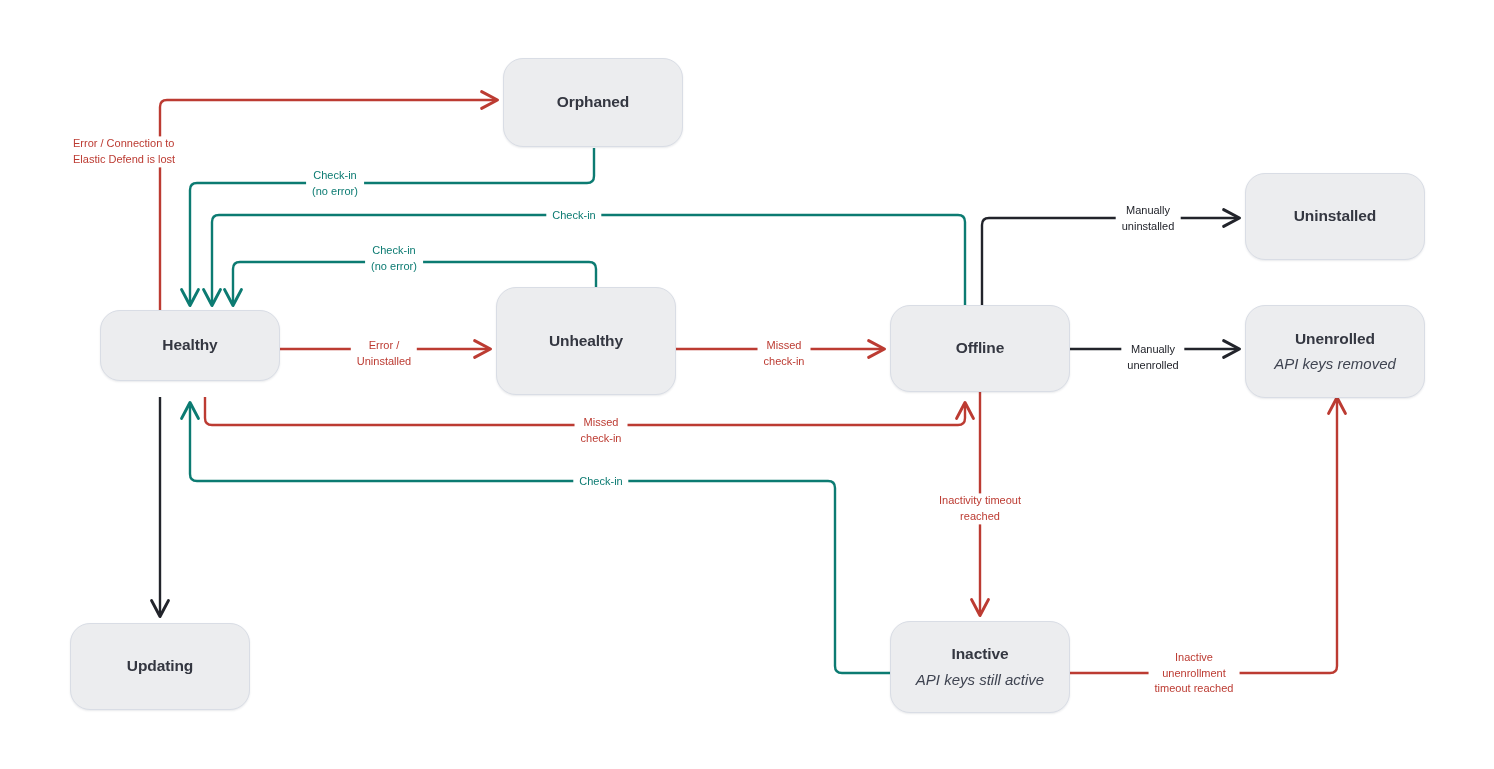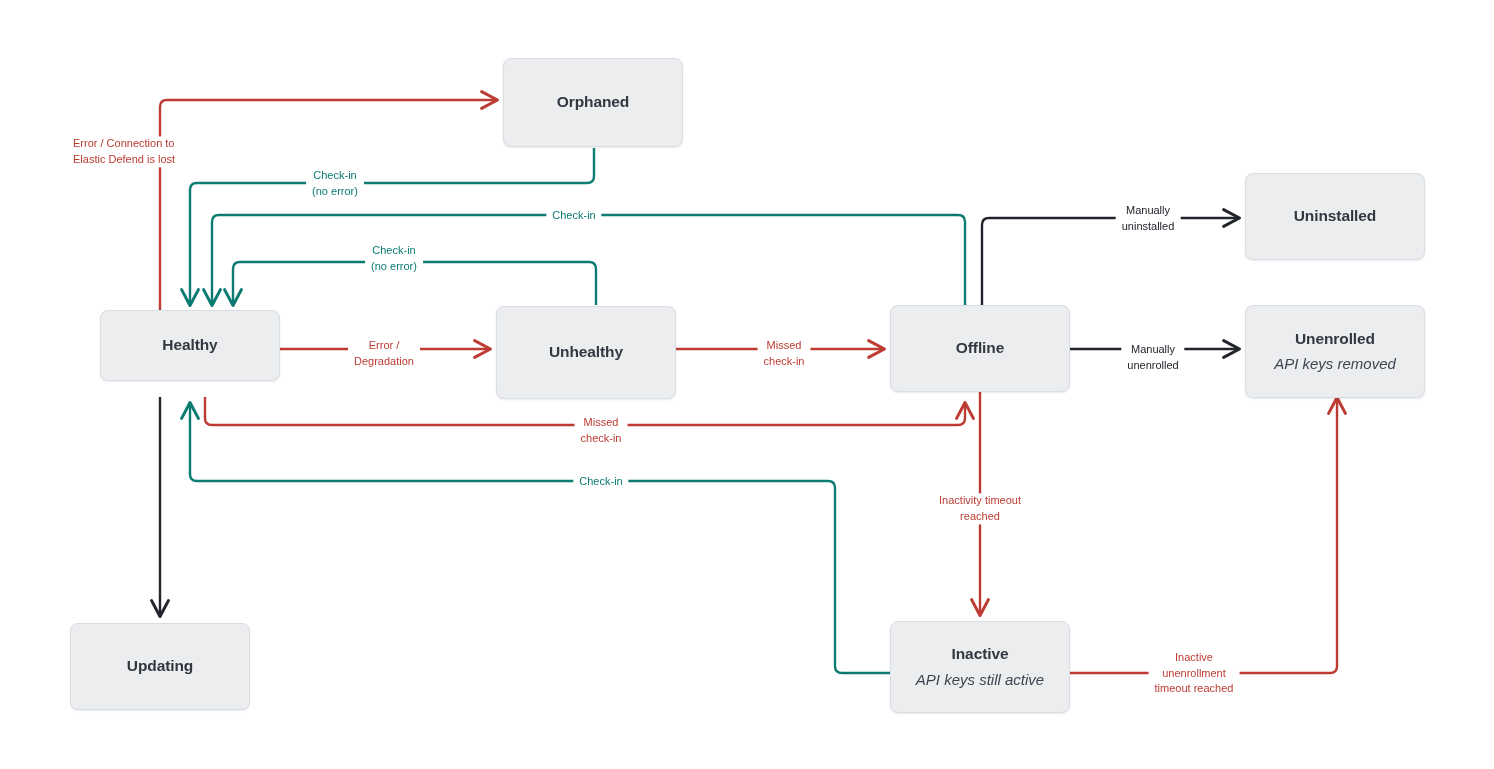--- a/index.html
+++ b/index.html
@@ -22,21 +22,21 @@
     left: 0;
     top: 0;
     width: 1494px;
     height: 769px;
   }
   .node {
     position: absolute;
     box-sizing: border-box;
     background: #ECEDEF;
     border: 1px solid #D9DDE5;
-    border-radius: 8px;
+    border-radius: 20px;
     box-shadow: 0 1px 2px rgba(40,50,70,0.10);
     display: flex;
     flex-direction: column;
     align-items: center;
     justify-content: center;
     z-index: 3;
   }
   .node .node-title {
     font-size: 15.5px;
     font-weight: bold;
@@ -117,21 +117,21 @@
   </svg>
 
   <div class="node" style="left:503px; top:58px; width:180px; height:89px;">
     <div class="node-title">Orphaned</div>
   </div>
 
   <div class="node" style="left:100px; top:310px; width:180px; height:71px;">
     <div class="node-title">Healthy</div>
   </div>
 
-  <div class="node" style="left:496px; top:306px; width:180px; height:93px;">
+  <div class="node" style="left:496px; top:287px; width:180px; height:108px;">
     <div class="node-title">Unhealthy</div>
   </div>
 
   <div class="node" style="left:890px; top:305px; width:180px; height:87px;text-align:center;">
     <div class="node-title">Offline</div>
   </div>
 
   <div class="node" style="left:1245px; top:173px; width:180px; height:87px;">
     <div class="node-title">Uninstalled</div>
   </div>
@@ -155,21 +155,21 @@
 
   <div class="edge-label lbl-teal" style="left:335px; top:184px;">Check-in
 (no error)</div>
 
   <div class="edge-label lbl-teal" style="left:574px; top:216px;">Check-in</div>
 
   <div class="edge-label lbl-teal" style="left:394px; top:259px;">Check-in
 (no error)</div>
 
   <div class="edge-label lbl-red" style="left:384px; top:354px;">Error /
-Degradation</div>
+Uninstalled</div>
 
   <div class="edge-label lbl-red" style="left:784px; top:354px;">Missed
 check-in</div>
 
   <div class="edge-label lbl-red" style="left:601px; top:431px;">Missed
 check-in</div>
 
   <div class="edge-label lbl-teal" style="left:601px; top:482px;">Check-in</div>
 
   <div class="edge-label lbl-black" style="left:1148px; top:219px;">Manually

